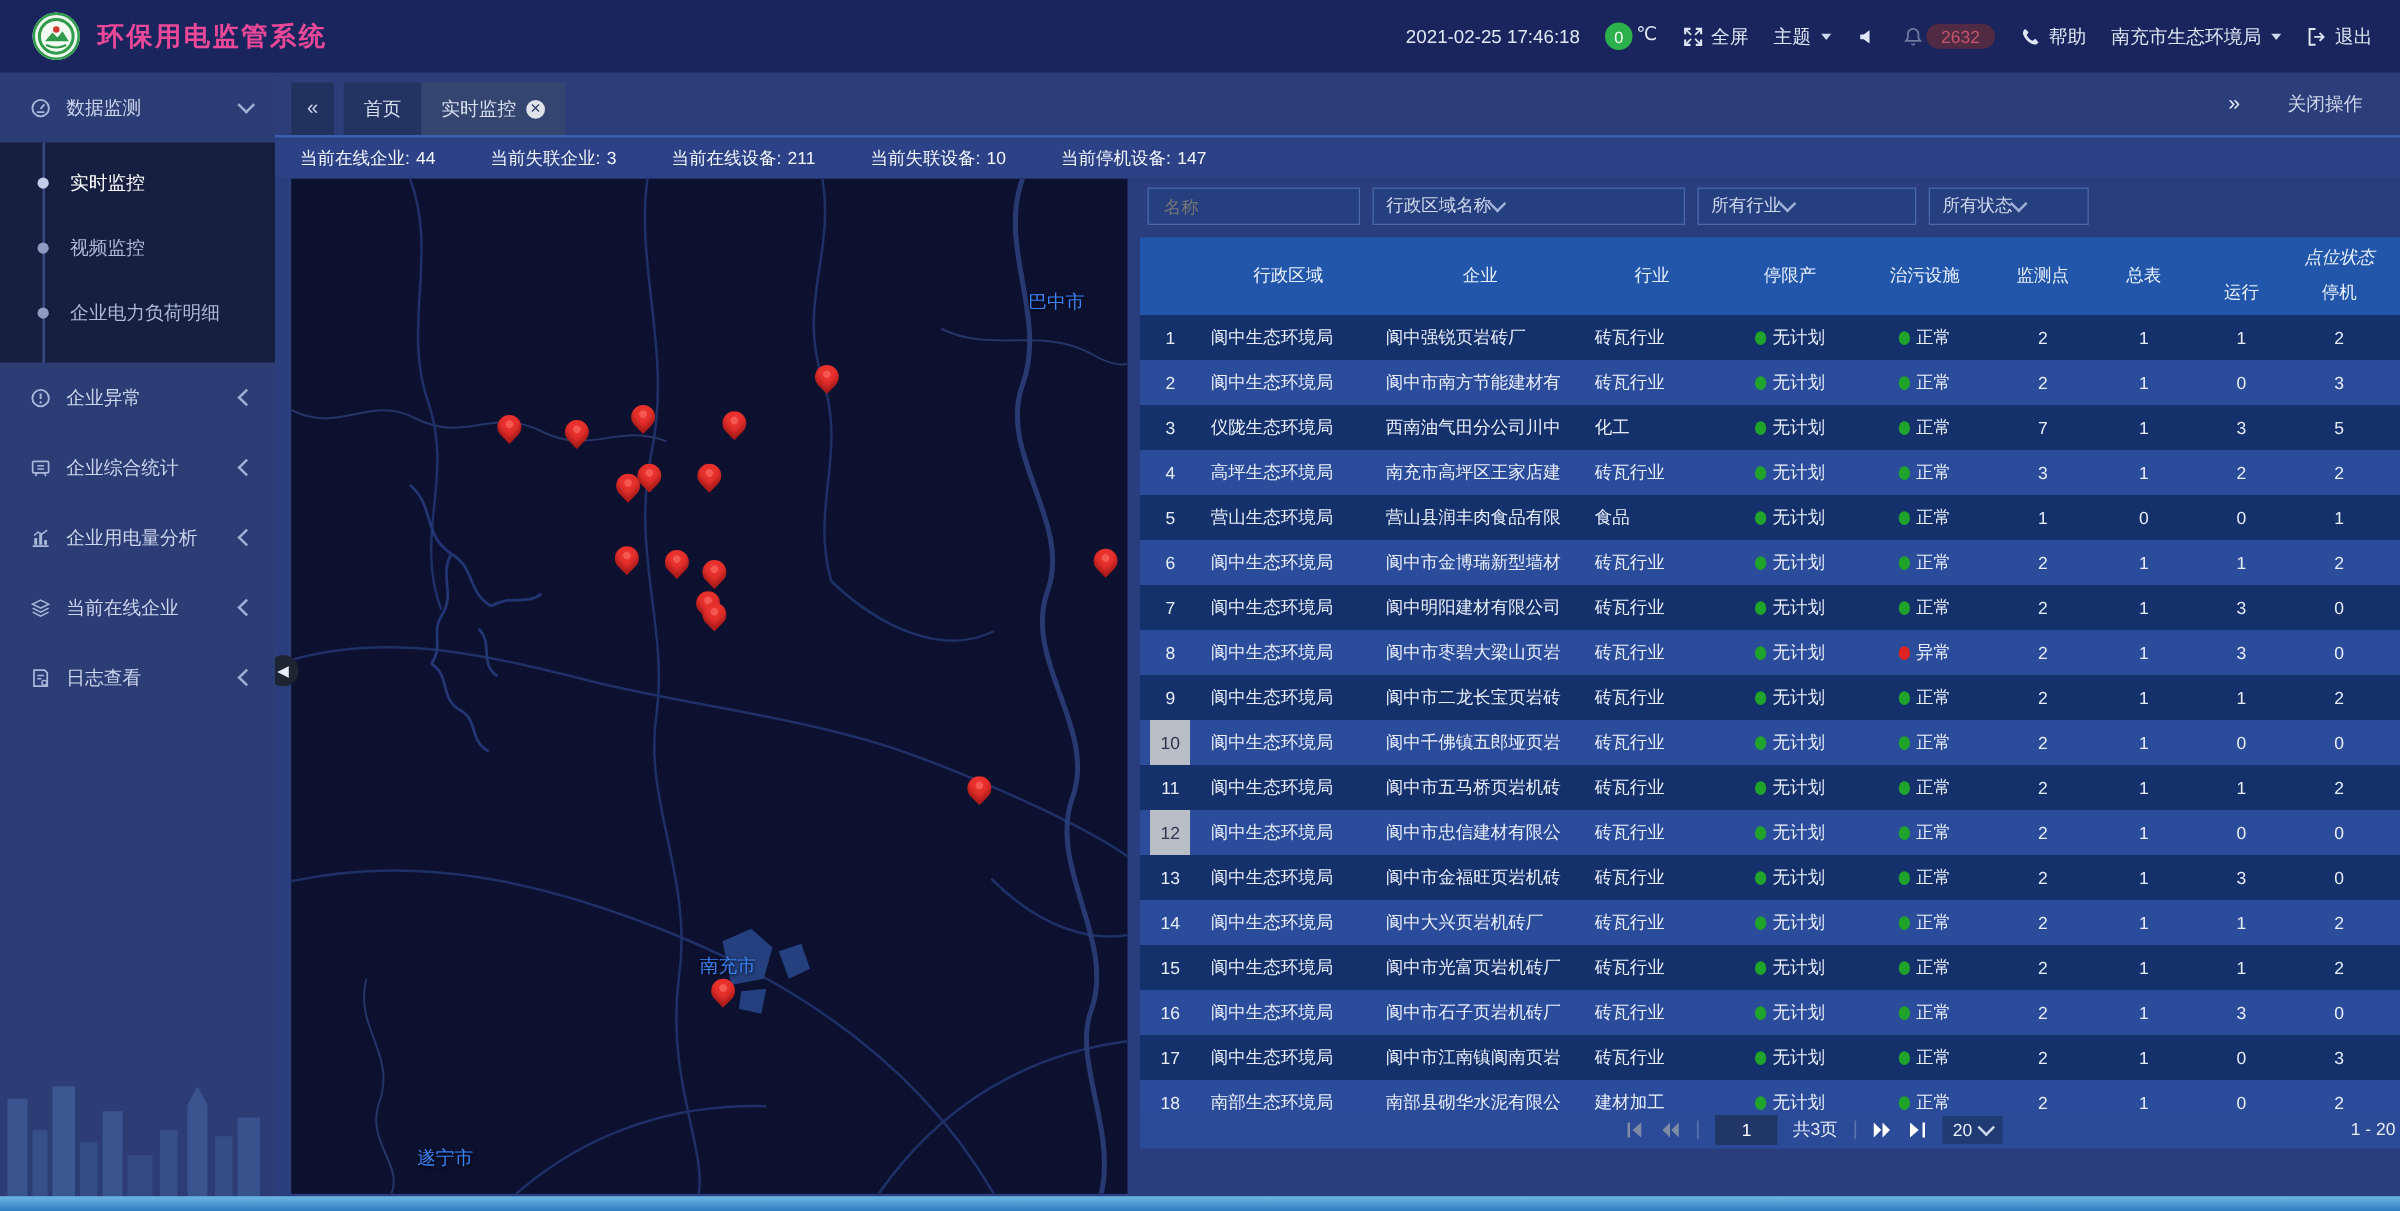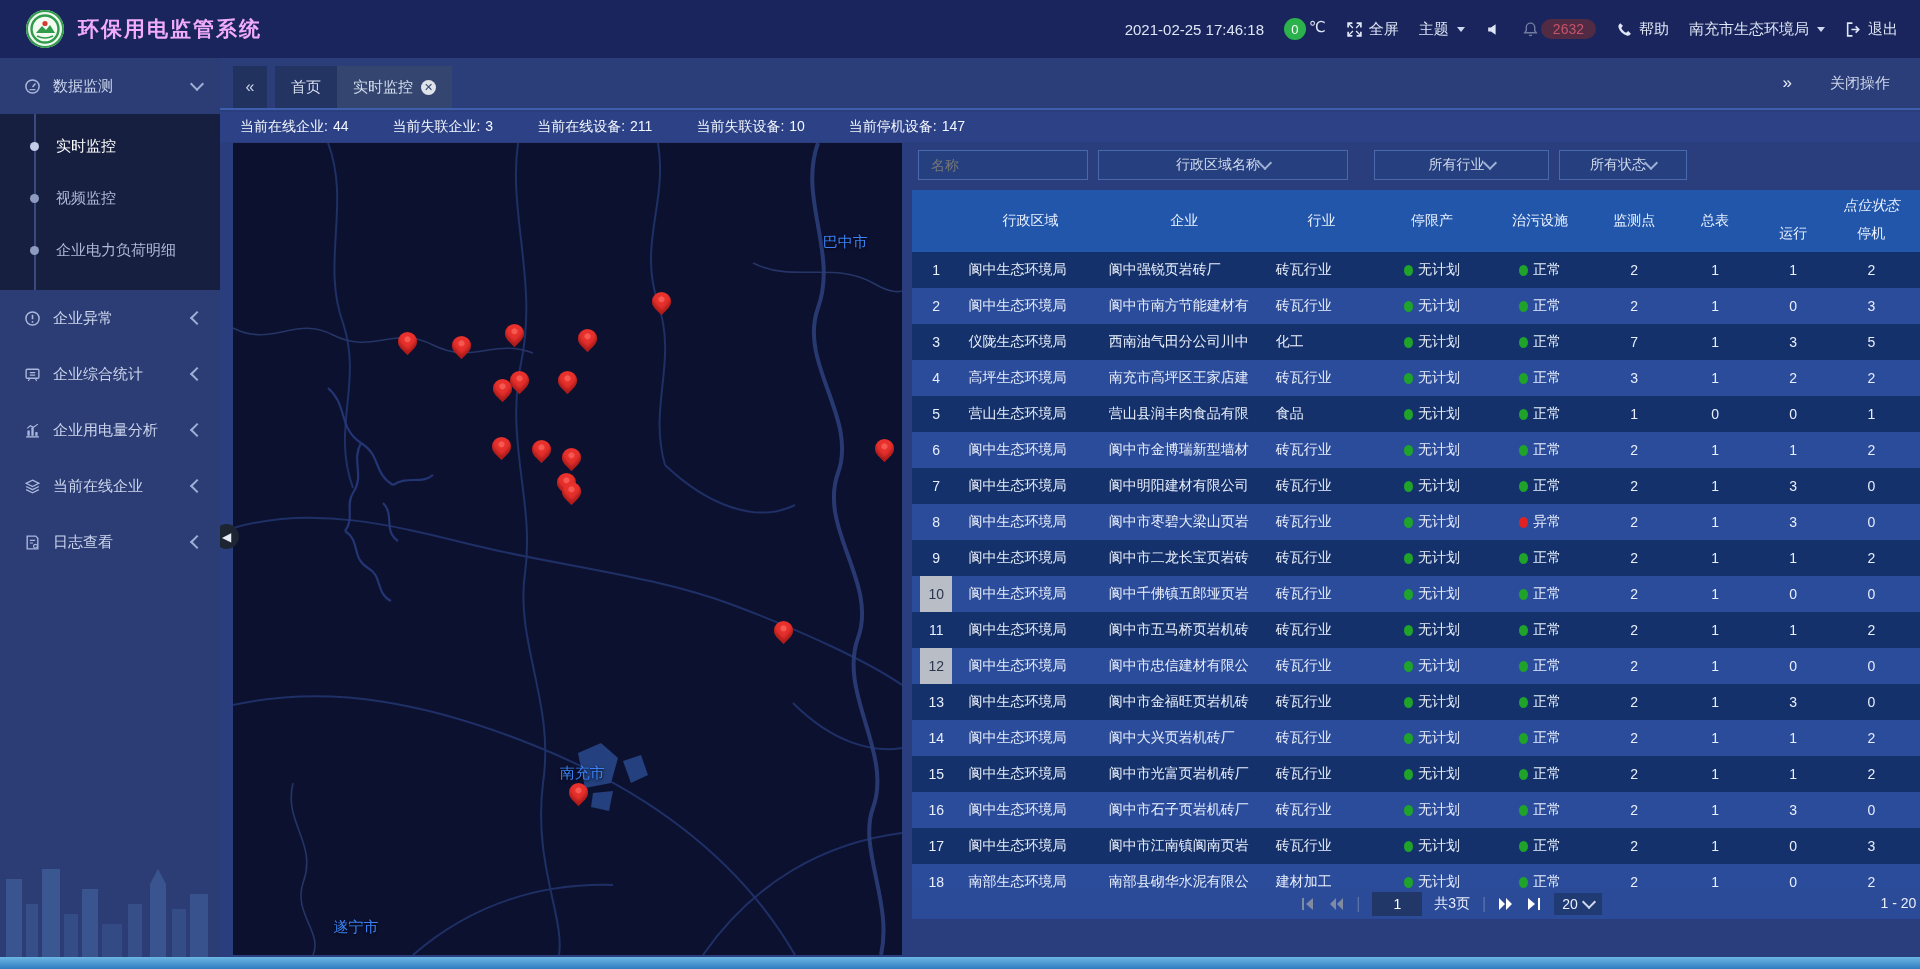--- a/index.html
+++ b/index.html
@@ -6,21 +6,21 @@
   body{width:1920px;height:969px;overflow:hidden;background:#2a3e7e;
        font-family:"Liberation Sans","DejaVu Sans",sans-serif;color:#e6ecfa;}
   #app{position:relative;width:1920px;height:969px;overflow:hidden;}
 
   
   .top-header{position:absolute;left:0;top:0;right:0;height:58px;background:#19255c;
               display:flex;align-items:center;justify-content:space-between;z-index:30;}
   .brand{display:flex;align-items:center;gap:14px;padding-left:26px;}
   .logo{width:38px;height:38px;border-radius:50%;background:#eef7ee;display:flex;align-items:center;justify-content:center;
         box-shadow:0 0 0 2px #2f9b4b inset;}
-  .app-title{font-size:21px;font-weight:bold;color:#f0abfc;letter-spacing:2px;margin:0;}
+  .app-title{font-size:21px;font-weight:bold;color:#ec4899;letter-spacing:2px;margin:0;}
   .header-right{display:flex;align-items:center;gap:20px;padding-right:22px;font-size:15px;color:#dfe6f5;}
   .hbtn{display:flex;align-items:center;gap:6px;background:none;border:none;color:#dfe6f5;font-size:15px;cursor:pointer;
         font-family:inherit;padding:0;}
   .temp-wrap{display:flex;align-items:flex-start;gap:3px;}
   .temp-badge{width:22px;height:22px;border-radius:50%;background:#2bb24c;color:#fff;font-size:13px;
               display:flex;align-items:center;justify-content:center;}
   .caret{display:inline-block;width:0;height:0;border-left:4px solid transparent;border-right:4px solid transparent;
          border-top:5px solid #cfd9ee;margin-left:2px;}
   .notif{display:flex;align-items:center;gap:2px;}
   .notif-pill{background:#512a44;border-radius:10px;padding:2px 12px;color:#c4556a;font-size:14px;}
@@ -79,21 +79,21 @@
   .collapse-handle{position:absolute;left:-6px;top:381px;width:25px;height:25px;border-radius:50%;background:#1c2531;
                    border:none;color:#e8edf8;font-size:12px;cursor:pointer;display:flex;align-items:center;
                    justify-content:center;z-index:8;}
 
   
   .table-panel{position:absolute;left:692px;top:0;width:1078px;bottom:0;}
   .filters{position:absolute;left:6px;top:7px;right:8px;height:32px;display:flex;gap:10px;}
   .fbox{height:30px;background:#26407f;border:1px solid #4a69ad;display:flex;align-items:center;
         padding:0 10px;font-size:14px;color:#cfd9ee;box-sizing:border-box;}
   .fbox input{background:transparent;border:none;outline:none;color:#e8eefb;font-size:14px;width:100%;font-family:inherit;}
-  .fbox.select{justify-content:center;cursor:pointer;}
+  .fbox.select{justify-content:flex-start;cursor:pointer;}
   .fcaret{width:8px;height:8px;border-right:2px solid #9fb0d6;border-bottom:2px solid #9fb0d6;transform:rotate(45deg);margin-top:-4px;}
 
   :root{--cols:4.5% 13% 15.5% 10% 10.5% 9.5% 8% 7% 7.5% 7% 7.5%;}
   .grid-header{position:absolute;left:0;top:47px;right:0;height:62px;background:#2156ab;display:grid;
                grid-template-columns:var(--cols);grid-template-rows:26px 36px;color:#eaf1ff;font-size:14px;}
   .h-main{grid-row:1/3;display:flex;align-items:center;justify-content:center;}
   .h-group{grid-column:9/12;grid-row:1;display:flex;align-items:flex-end;justify-content:center;
            font-style:italic;padding-bottom:1px;}
   .h-sub{grid-row:2;display:flex;align-items:center;justify-content:center;}
 
@@ -389,21 +389,21 @@
 
     <div class="table-panel">
       <div class="filters" id="filters">
           <div class="fbox" style="width: 170px;">
             <input placeholder="名称" style="">
           </div>
           <div class="fbox select" style="width: 250px;">
             <span>行政区域名称</span>
             <span class="fcaret"></span>
           </div>
-          <div class="fbox select" style="width: 175px; margin-left: 16px;">
+          <div class="fbox select" style="width: 175px;">
             <span>所有行业</span>
             <span class="fcaret"></span>
           </div>
           <div class="fbox select" style="width: 128px;">
             <span>所有状态</span>
             <span class="fcaret"></span>
           </div>
         </div>
       <div class="grid-header" id="grid-header">
           <div class="h-main"></div>

